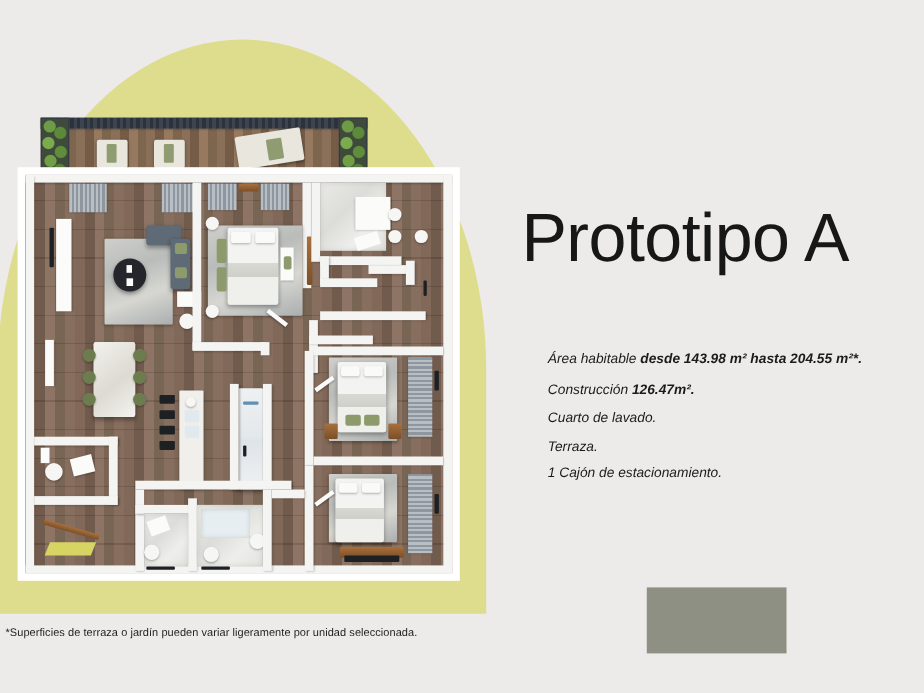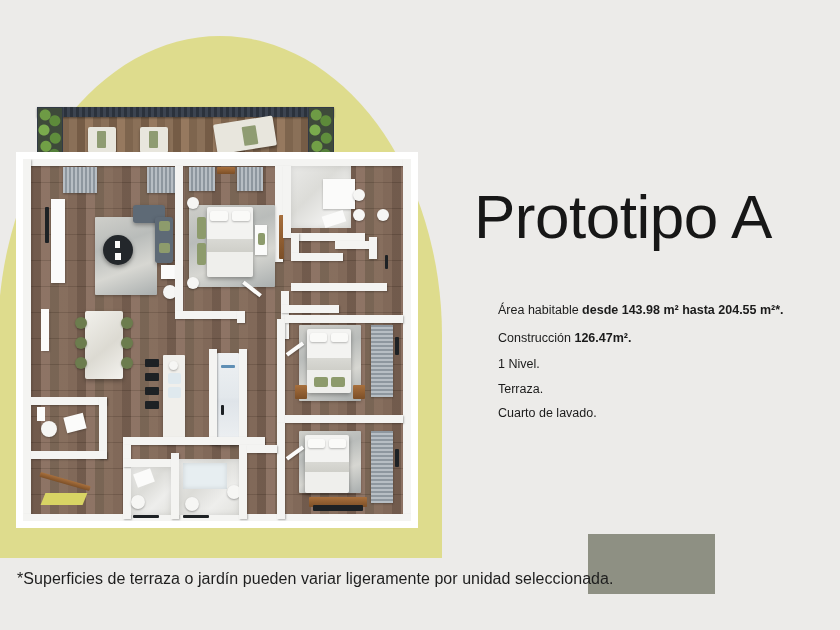--- a/index.html
+++ b/index.html
@@ -127,41 +127,41 @@
   .title {
     position:absolute; left:474px; top:186px;
     font-size: 62px; line-height: 1;
     color:#171717; letter-spacing:-0.5px; font-weight:400;
   }
   .subtitle {
     position:absolute; left:497px; top:250px;
     font-size: 30px; line-height:1;
     color:#8E8F84; letter-spacing:1.2px; font-weight:400;
   }
-  .specs { position:absolute; left:498px; top:304px; width:330px; }
+  .specs { position:absolute; left:498px; top:320px; width:330px;font-style:italic; }
   .spec-line { font-size:12.5px; color:#1b1b1b; line-height:1; }
   .spec-line b { font-weight:700; }
   .s0 { margin-bottom:15px; }
   .s1 { margin-bottom:14px; }
   .s2 { margin-bottom:12px; }
   .s3 { margin-bottom:11px; }
   .s4 { margin-bottom:11px; }
   .s5 { margin-bottom:12px; }
   .s6 { margin-bottom:13px; }
   .s7 { margin-bottom:0; }
 
   .swatch {
     position:absolute; left:588px; top:534px;
     width:127px; height:60px;
     background:#8E9083;
   }
 
   
-  .foot { position:absolute; left:5px; font-size:16px; color:#1e1e1e;
-          letter-spacing:0.05px;margin-left:12px; }
+  .foot { position:absolute; left:5px; font-size:10px; color:#1e1e1e;
+          letter-spacing:0.05px; }
   .foot1 { top:570px; }
   .foot2 { top:593px; }
 </style>
 </head>
 <body>
 
 <div id="page">
 
   <div class="arch"></div>
 
@@ -314,22 +314,22 @@
       <div class="w" style="left:216px;top:286px;width:8px;height:74px;"></div>
       <div class="w" style="left:224px;top:286px;width:30px;height:8px;"></div>
     </div>
   </div>
 
   <div class="title">Prototipo A</div>
 
   <div class="specs">
     <div class="spec-line s0"><span>Área habitable </span><b>desde 143.98 m²  hasta 204.55 m²*.</b></div>
     <div class="spec-line s1"><span>Construcción </span><b>126.47m².</b></div>
-    <div class="spec-line s2">1 Nivel.</div>
+    <div class="spec-line s6">Cuarto de lavado.</div>
     <div class="spec-line s5">Terraza.</div>
-    <div class="spec-line s6">Cuarto de lavado.</div>
+    <div class="spec-line s7">1 Cajón de estacionamiento.</div>
   </div>
 
   <div class="swatch"></div>
 
   <div class="foot foot1">*Superficies de terraza o jardín pueden variar ligeramente por unidad seleccionada.</div>
 
 </div>
 
 </body></html>

